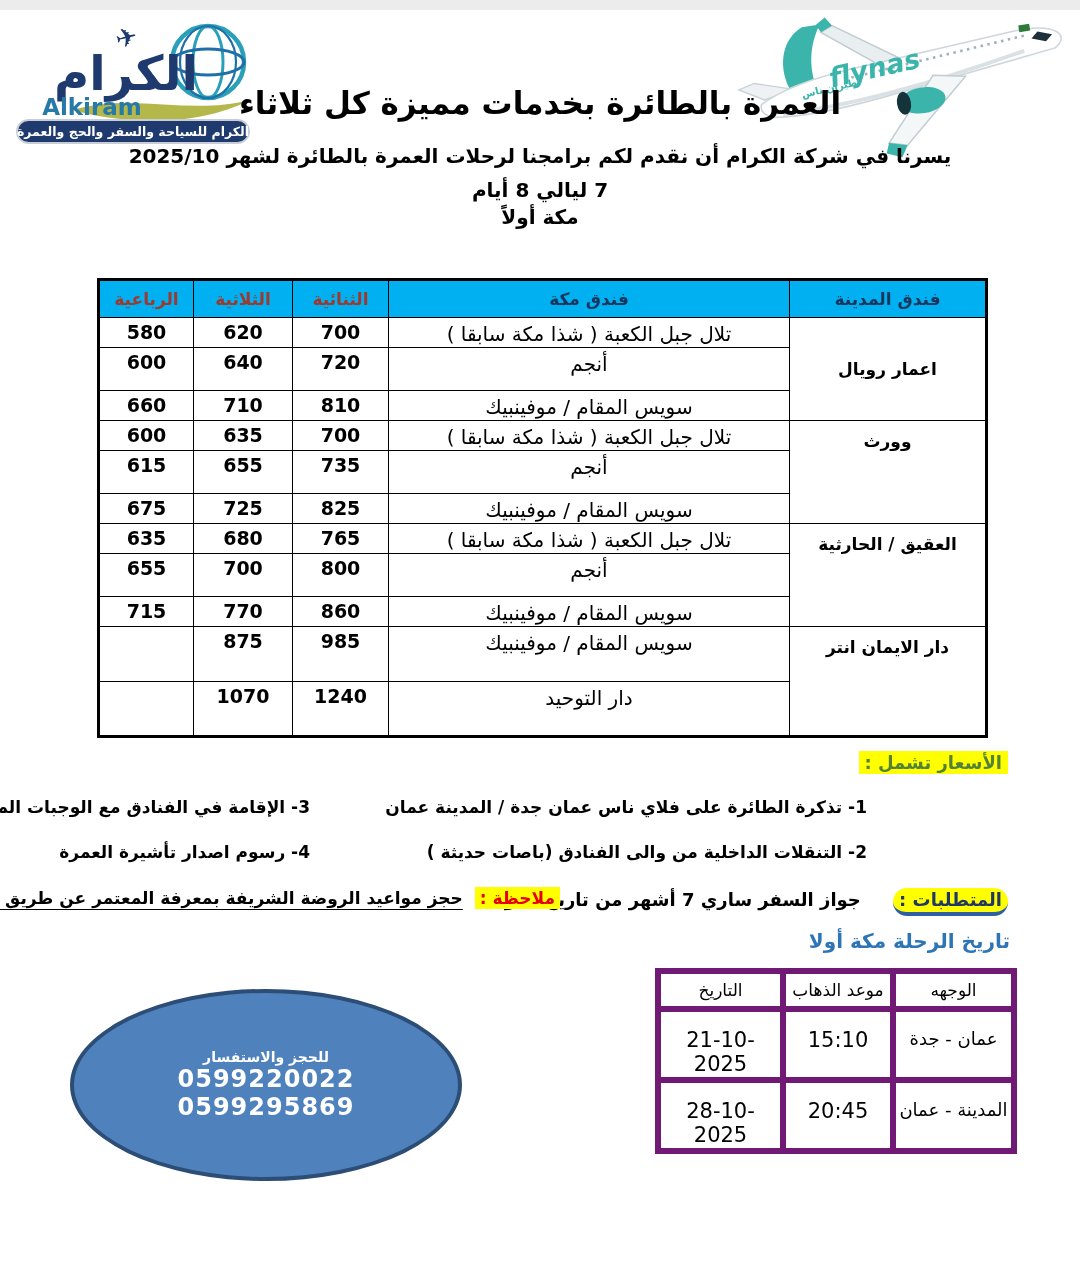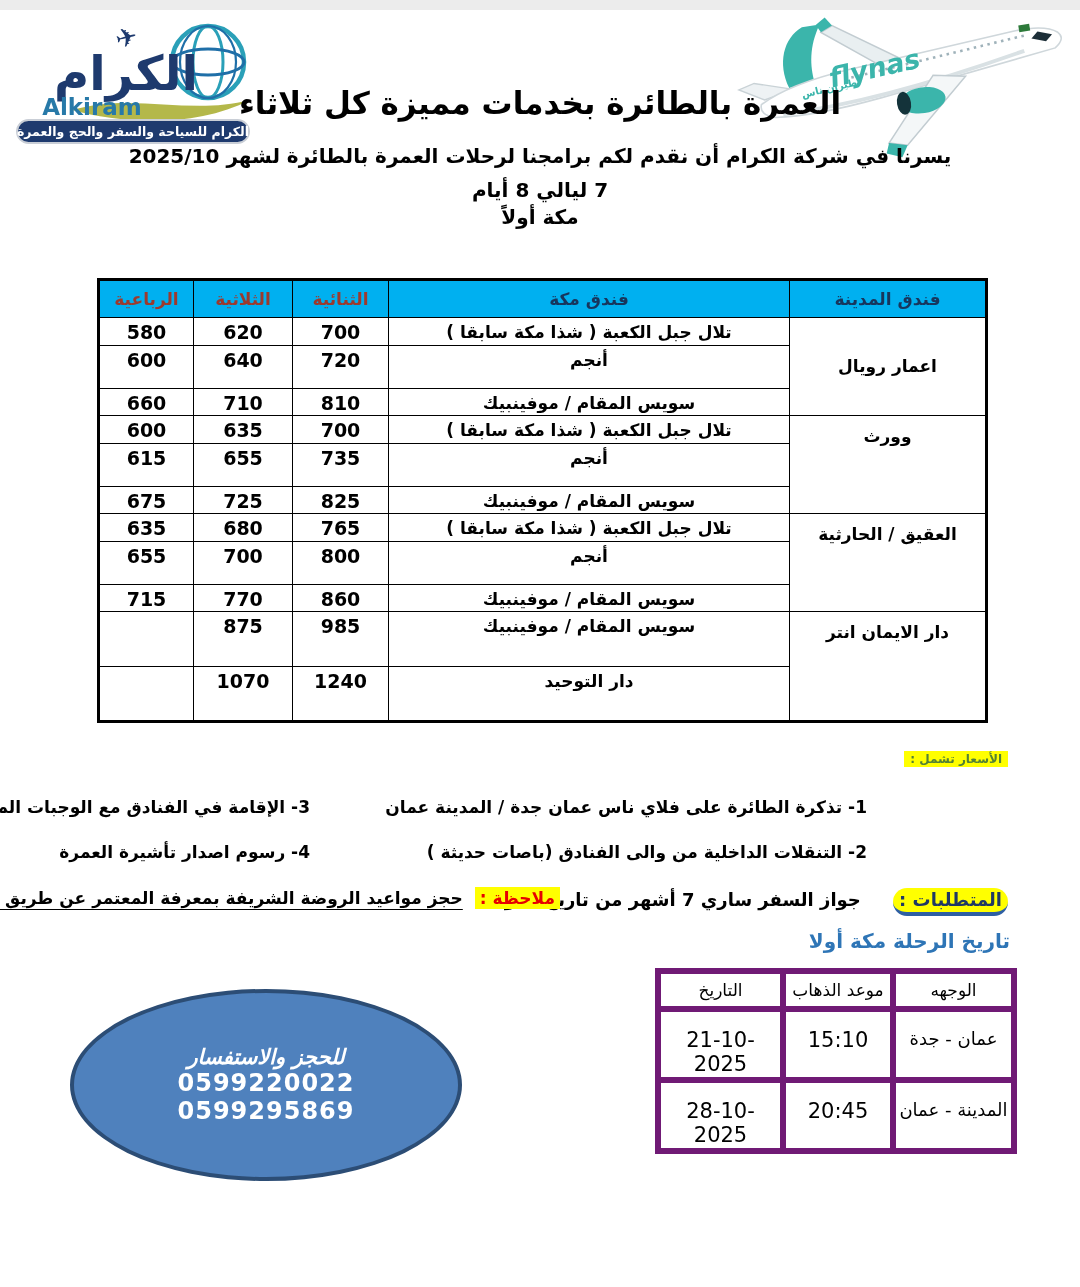--- a/index.html
+++ b/index.html
@@ -23,28 +23,28 @@
   .mecca{font-size:20px;font-weight:bold;margin-top:3px;}
 
   
   .price-table{position:absolute;top:278px;left:97px;width:888px;border-collapse:collapse;
     border:3px solid #000;table-layout:fixed;}
   .price-table td{border:1.6px solid #000;text-align:center;}
   .price-table .hdr td{background:#00B0F0;height:34px;font-weight:bold;font-size:17px;vertical-align:middle;}
   .hdr .hotel-h{color:#17365D;}
   .hdr .price-h{color:#9C3A2E;}
   .price-table .num{font-size:19px;font-weight:bold;vertical-align:top;padding-top:3px;border-radius:10px;}
-  .price-table .makkah{font-size:17px;font-weight:bold;vertical-align:top;padding-top:4px;margin-left:24px;}
+  .price-table .makkah{font-size:20px;font-weight:normal;vertical-align:top;padding-top:4px;margin-left:24px;}
   .price-table .madinah{font-size:17px;font-weight:bold;vertical-align:top;padding-top:10px;}
   .price-table .madinah.center{vertical-align:middle;padding-top:0;}
   tr.r-a{height:28px;} tr.r-b{height:43px;} tr.r-c{height:26px;} tr.r-x{height:55px;}
 
   
   .inc-head{position:absolute;top:751px;right:72px;background:#FFFF00;color:#538135;
-    font-size:12px;font-weight:bold;padding:1px 6px;}
+    font-size:18px;font-weight:bold;padding:1px 6px;}
   .inc-item{position:absolute;font-size:17px;font-weight:bold;white-space:nowrap;}
   .inc1{top:797px;right:213px;} .inc2{top:842px;right:213px;}
   .inc3{top:797px;right:770px;} .inc4{top:842px;right:770px;text-align:right;}
 
   
   .req-line{position:absolute;top:888px;right:72px;font-size:18px;font-weight:bold;white-space:nowrap;}
   .req-label{background:#FFFF00;color:#1F3864;padding:1px 6px 2px;display:inline-block;
     border-bottom:4px solid #2E5FA3;border-radius:14px;}
   .req-text{margin-right:26px;color:#000;}
   .note-line{position:absolute;top:888px;right:520px;font-size:17px;font-weight:bold;white-space:nowrap;}
@@ -58,21 +58,21 @@
   .sched-table td{border:6px solid #701a75;text-align:center;font-weight:normal;}
   .sched-table .shdr td{height:30px;font-size:17px;vertical-align:middle;}
   .sched-table .srow td{vertical-align:top;padding-top:16px;}
   .sched-table .dest{font-size:18px;} .sched-table .time{font-size:21px;} .sched-table .date{font-size:21px;}
   tr.s1{height:33px;} tr.s2{height:56px;}
 
   
   .ellipse{position:absolute;top:989px;left:70px;width:384px;height:184px;background:#4F81BD;
     border:4px solid #2C4D75;border-radius:50%;display:flex;flex-direction:column;
     align-items:center;justify-content:center;color:#fff;text-align:center;}
-  .ellipse .c-label{font-size:21px;font-weight:bold;font-style:italic;}
+  .ellipse .c-label{font-size:14px;font-weight:bold;}
   .ellipse .c-phone{font-size:24px;font-weight:bold;letter-spacing:1px;direction:ltr;}
 </style>
 </head>
 <body>
 
 <div class="page">
   <div class="topstrip"></div>
 
   <div class="logo">
     <svg width="240" height="130" viewBox="0 0 240 130">

